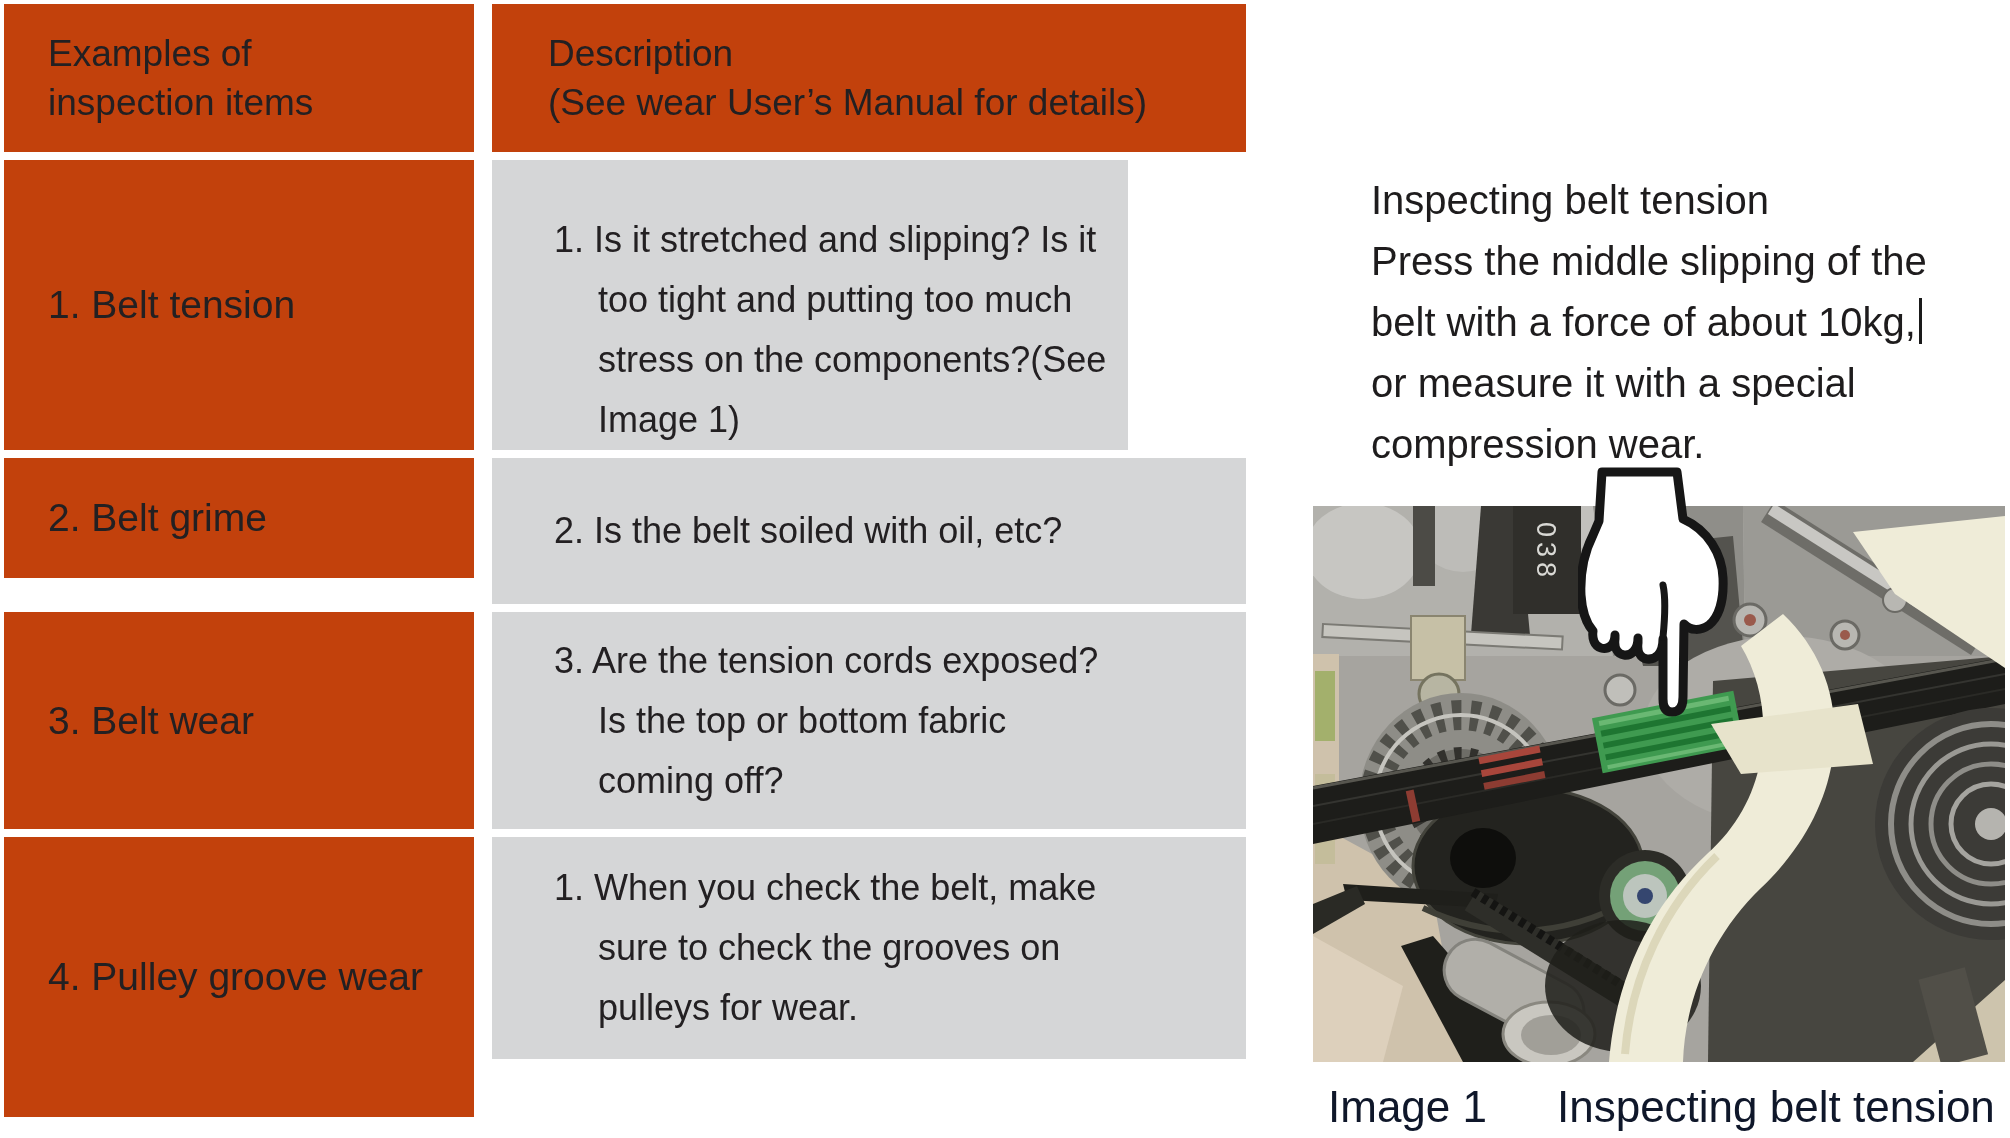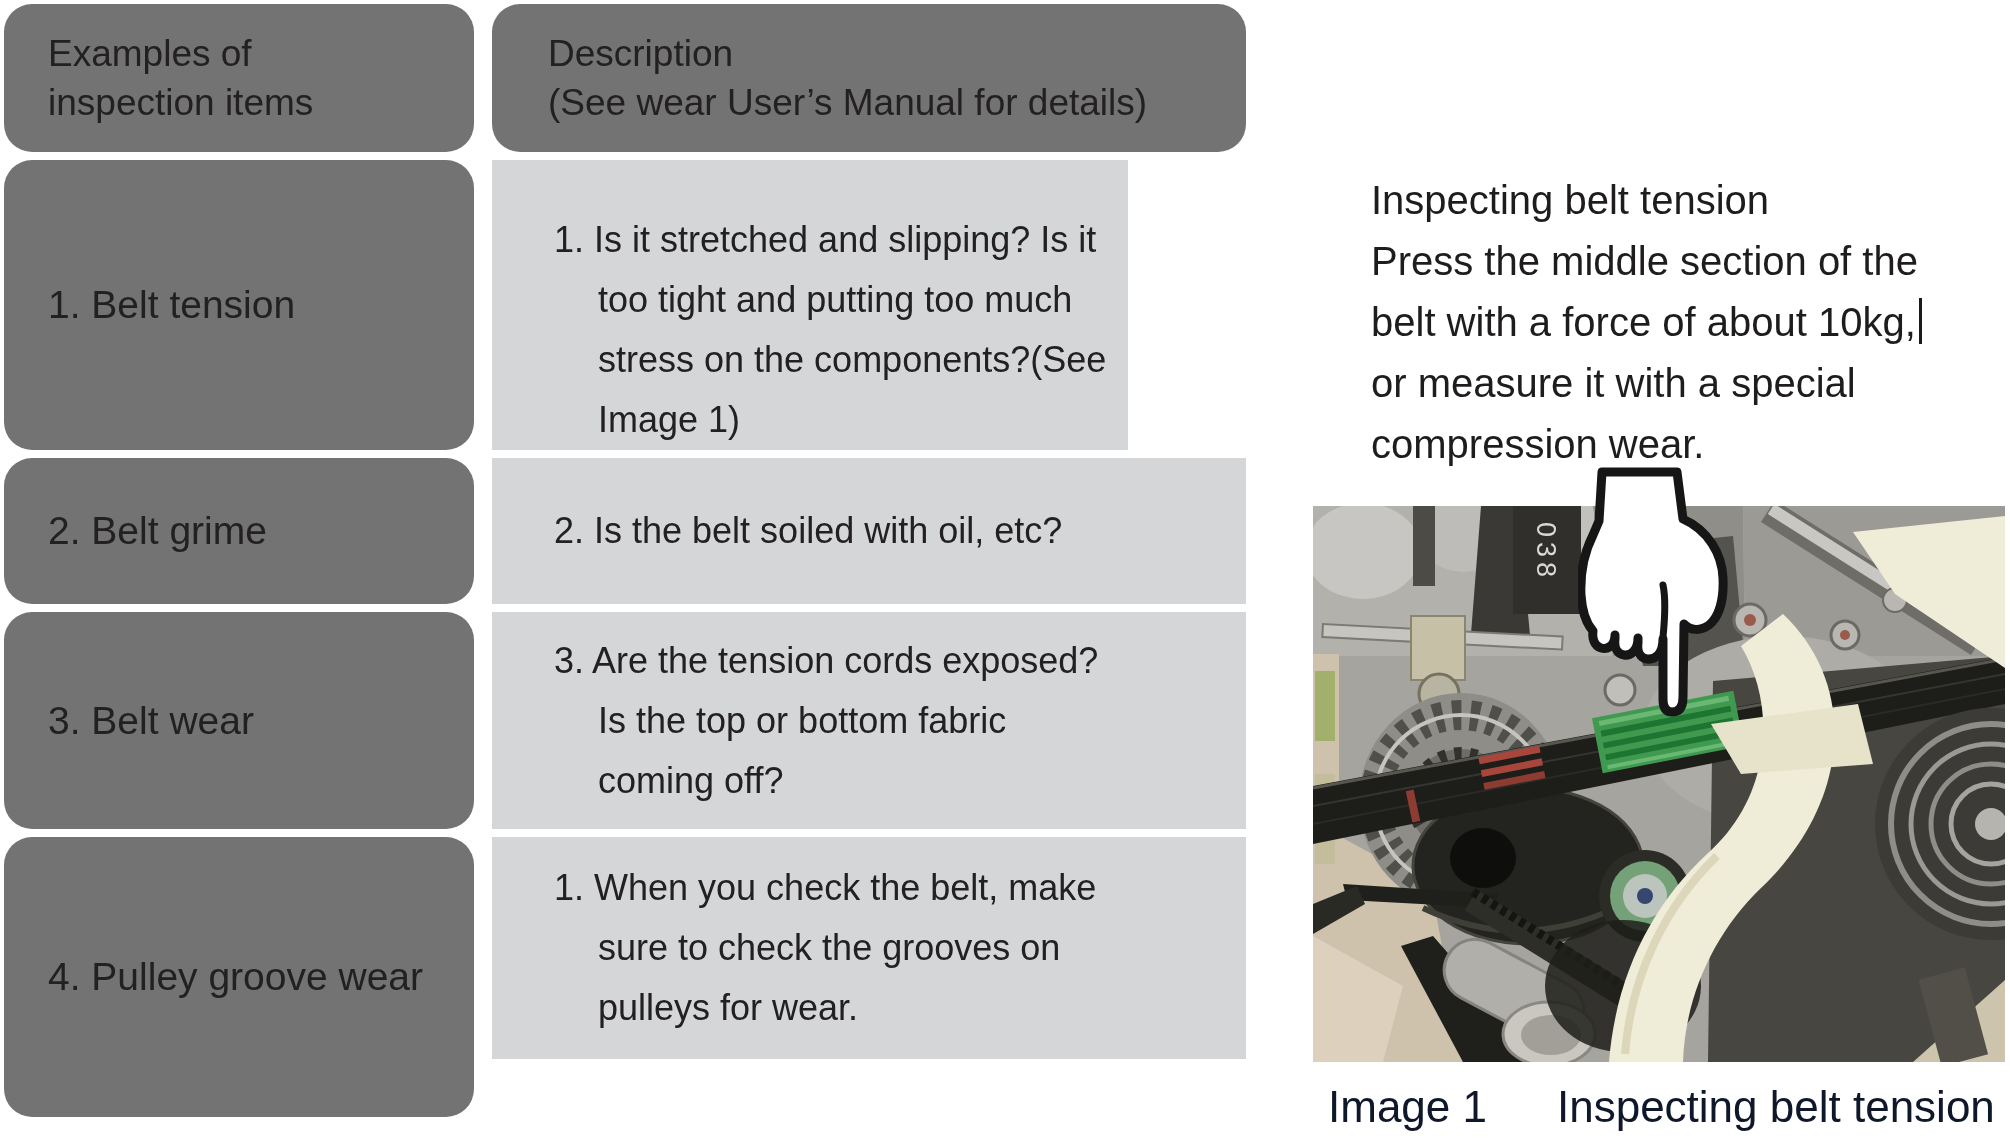--- a/index.html
+++ b/index.html
@@ -1,20 +1,20 @@
 <!DOCTYPE html>
 <html><head>
 <meta charset="utf-8">
 <style>
   html,body{margin:0;padding:0;background:#ffffff;}
   #page{position:relative;width:2010px;height:1138px;background:#ffffff;
         font-family:"Liberation Sans", sans-serif;color:#232022;overflow:hidden;}
 
   .cell{position:absolute;display:flex;align-items:center;box-sizing:border-box;}
-  .cell-dark{background:#737373;border-radius:28px;}
+  .cell-dark{background:#c2410c;}
   .cell-light{background:#d5d6d7;}
 
   .item-text{font-size:39px;padding-left:44px;white-space:pre-line;line-height:50px;}
   .hdr-left{font-size:37px;padding-left:44px;white-space:pre-line;line-height:49px;}
   .hdr-right{font-size:37px;padding-left:56px;white-space:pre-line;line-height:49px;}
   .desc-text{font-size:36px;line-height:60px;white-space:pre-line;
              padding-left:106px;text-indent:-44px;padding-right:20px;}
 
   .note{position:absolute;left:1371px;top:170px;font-size:40px;line-height:61px;color:#1e1c1d;}
   .note-line{height:61px;white-space:nowrap;}
@@ -45,21 +45,21 @@
     <div class="cell cell-dark" style="left:4px;top:160px;width:470px;height:290px;">
       <div class="item-text">1. Belt tension</div>
     </div>
     <div class="cell cell-light" style="left:492px;top:160px;width:636px;height:290px;align-items:flex-end;">
       <div class="desc-text">1. Is it stretched and slipping? Is it
 too tight and putting too much
 stress on the components?(See
 Image 1)</div>
     </div>
 
-    <div class="cell cell-dark" style="left:4px;top:458px;width:470px;height:146px;">
+    <div class="cell cell-dark" style="left:4px;top:458px;width:470px;height:120px;">
       <div class="item-text">2. Belt grime</div>
     </div>
     <div class="cell cell-light" style="left:492px;top:458px;width:754px;height:146px;">
       <div class="desc-text">2. Is the belt soiled with oil, etc?</div>
     </div>
 
     <div class="cell cell-dark" style="left:4px;top:612px;width:470px;height:217px;">
       <div class="item-text">3. Belt wear</div>
     </div>
     <div class="cell cell-light" style="left:492px;top:612px;width:754px;height:217px;">
@@ -73,21 +73,21 @@
     </div>
     <div class="cell cell-light" style="left:492px;top:837px;width:754px;height:222px;">
       <div class="desc-text">1. When you check the belt, make
 sure to check the grooves on
 pulleys for wear.</div>
     </div>
   </div>
 
   <div class="note">
     <div class="note-line">Inspecting belt tension</div>
-    <div class="note-line">Press the middle section of the</div>
+    <div class="note-line">Press the middle slipping of the</div>
     <div class="note-line"><span>belt with a force of about 10kg,</span><span class="cursor"></span></div>
     <div class="note-line">or measure it with a special</div>
     <div class="note-line">compression wear.</div>
   </div>
 
   <svg id="photo" viewBox="0 0 692 556">
 
     <rect x="0" y="0" width="692" height="556" fill="#a6a49f"></rect>
     <rect x="0" y="0" width="692" height="150" fill="#b2b1ac"></rect>
 

